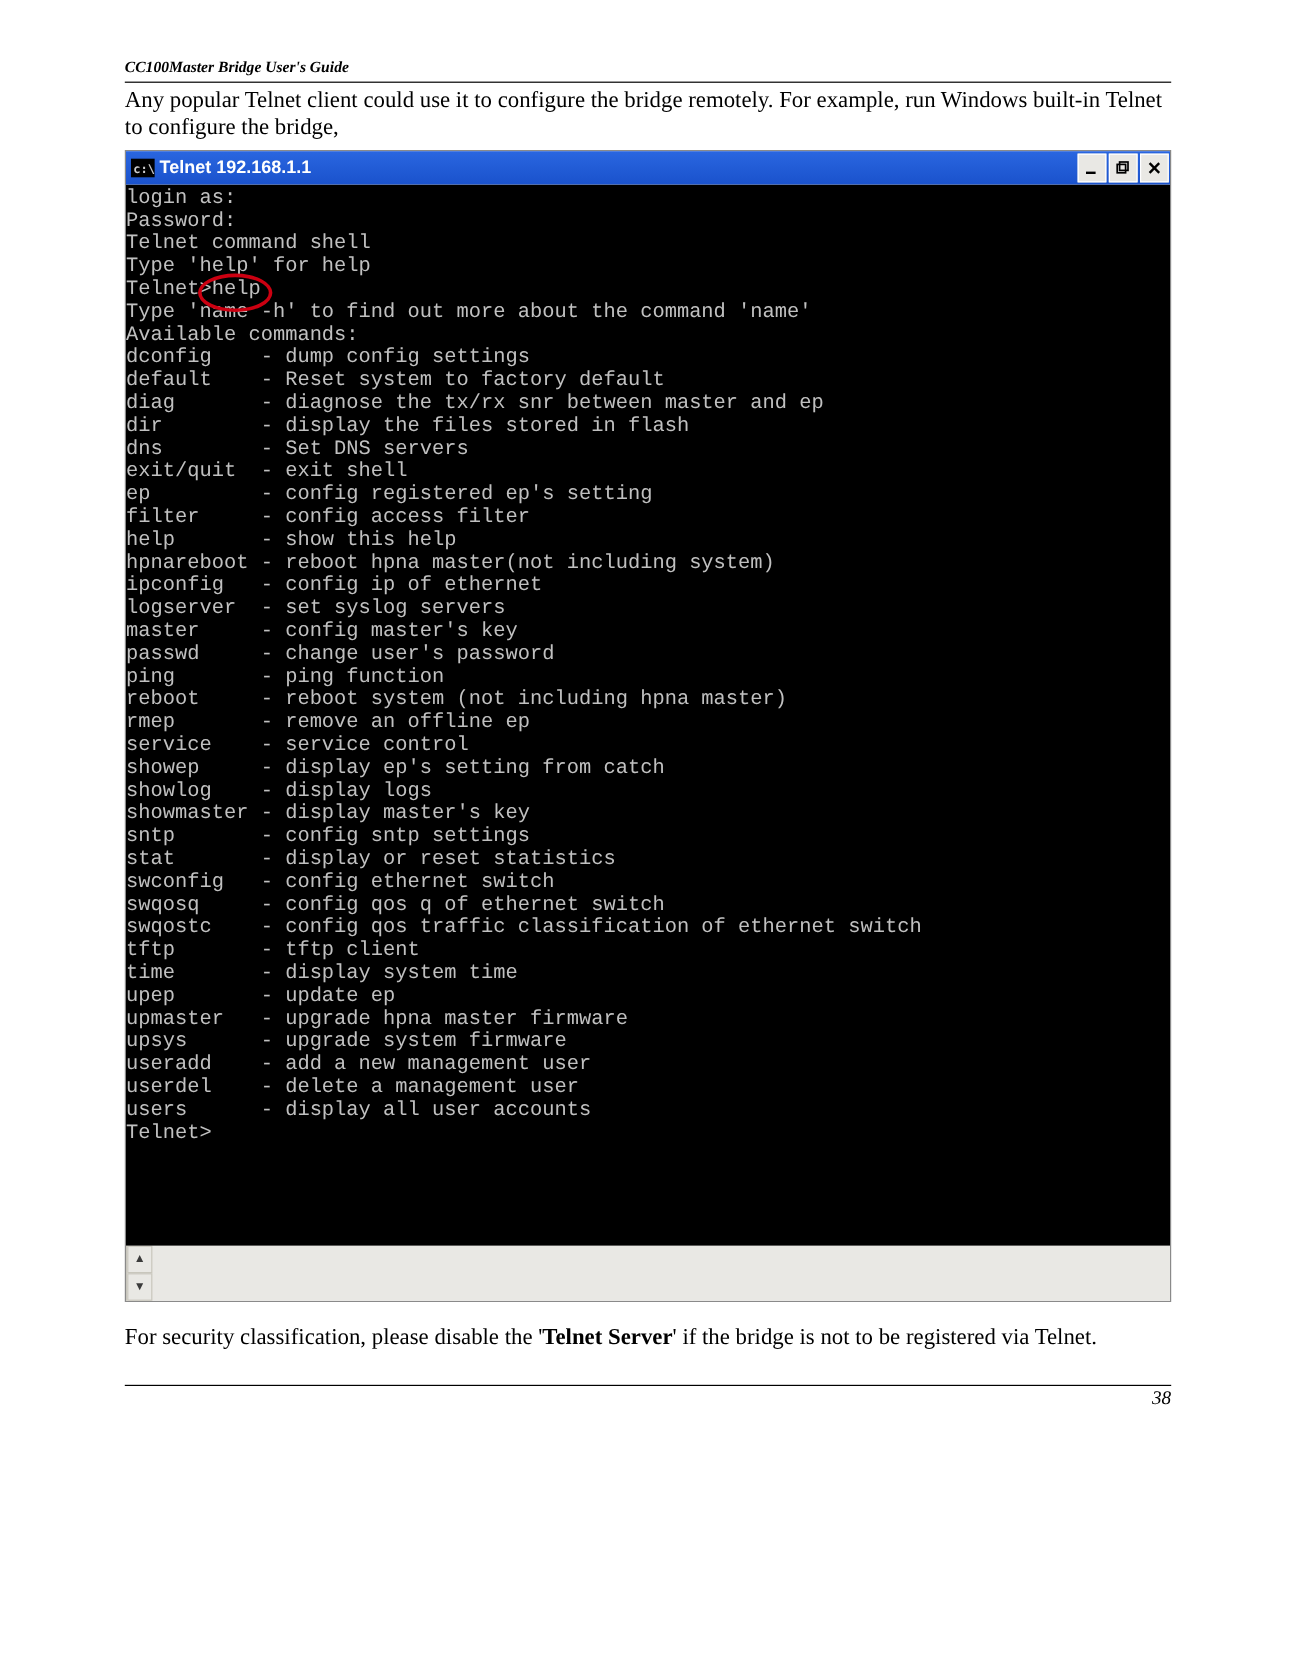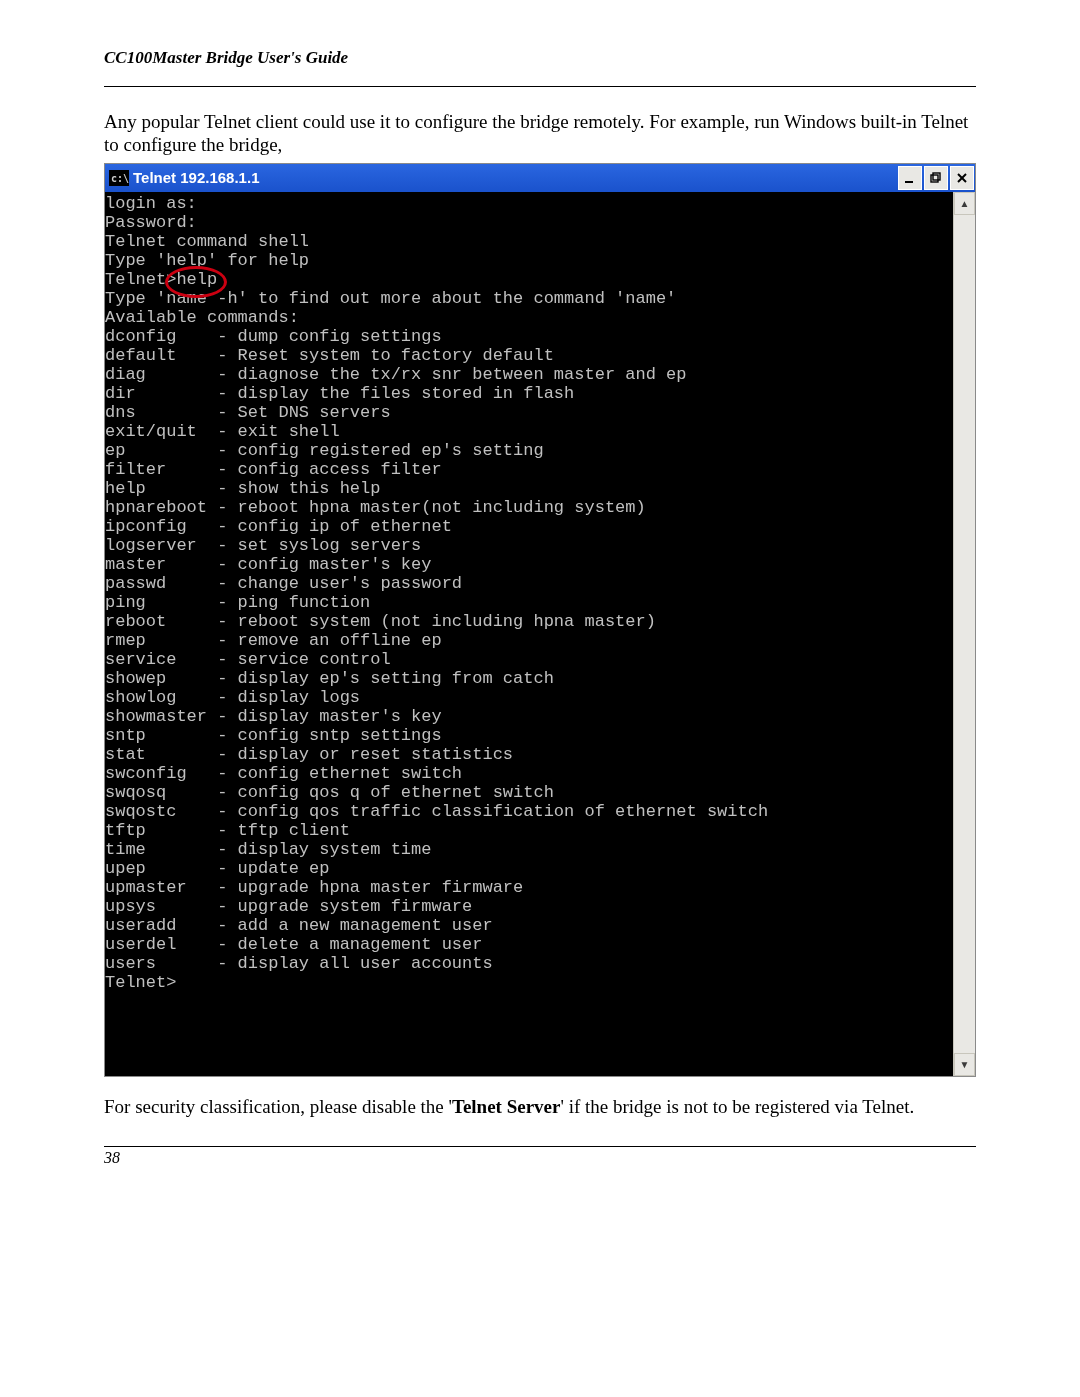--- a/index.html
+++ b/index.html
@@ -10,24 +10,24 @@
     font-size: 19px;
     color: #000;
     width: 1080px;
   }
   .page {
     padding: 48px 104px 40px 104px;
   }
   .doc-header {
     font-style: italic;
     font-weight: bold;
-    font-size: 17px;
+    font-size: 13px;
     border-bottom: 1.5px solid #000;
-    padding-bottom: 18px;
-    margin-bottom: 24px;
+    padding-bottom: 4px;
+    margin-bottom: 4px;
   }
   h2.section-title {
     font-family: Arial, Helvetica, sans-serif;
     font-weight: bold;
     font-size: 26px;
     margin: 2px 0 6px 0;
   }
   p.body {
     margin: 4px 0 6px 0;
     line-height: 1.2;
@@ -70,20 +70,21 @@
     background: #e9e8e4;
     color: #000;
     font-family: Arial, sans-serif;
     font-size: 14px;
     font-weight: bold;
     line-height: 1;
   }
   .console-area {
     display: flex;
     background: #e9e8e4;
+    flex-direction: column;
   }
   .console {
     flex: 1;
     background: #000;
     color: #c0c0c0;
     font-family: "Courier New", Courier, monospace;
     font-size: 17px;
     line-height: 19px;
     padding: 2px 1px 2px 0px;
     white-space: pre;
@@ -117,21 +118,21 @@
     border: 1px solid #c8c6bc;
     display: flex;
     align-items: center;
     justify-content: center;
     font-size: 10px;
     color: #3b3b3b;
   }
   .page-footer {
     border-top: 1.5px solid #000;
     margin-top: 28px;
-    text-align: left;
+    text-align: right;
     font-style: italic;
     font-size: 16px;
     padding-top: 2px;
   }
   .after-shot {
     margin-top: 18px;
   }
   .after-shot p {
     margin: 8px 0 10px 0;
     line-height: 1.25;

